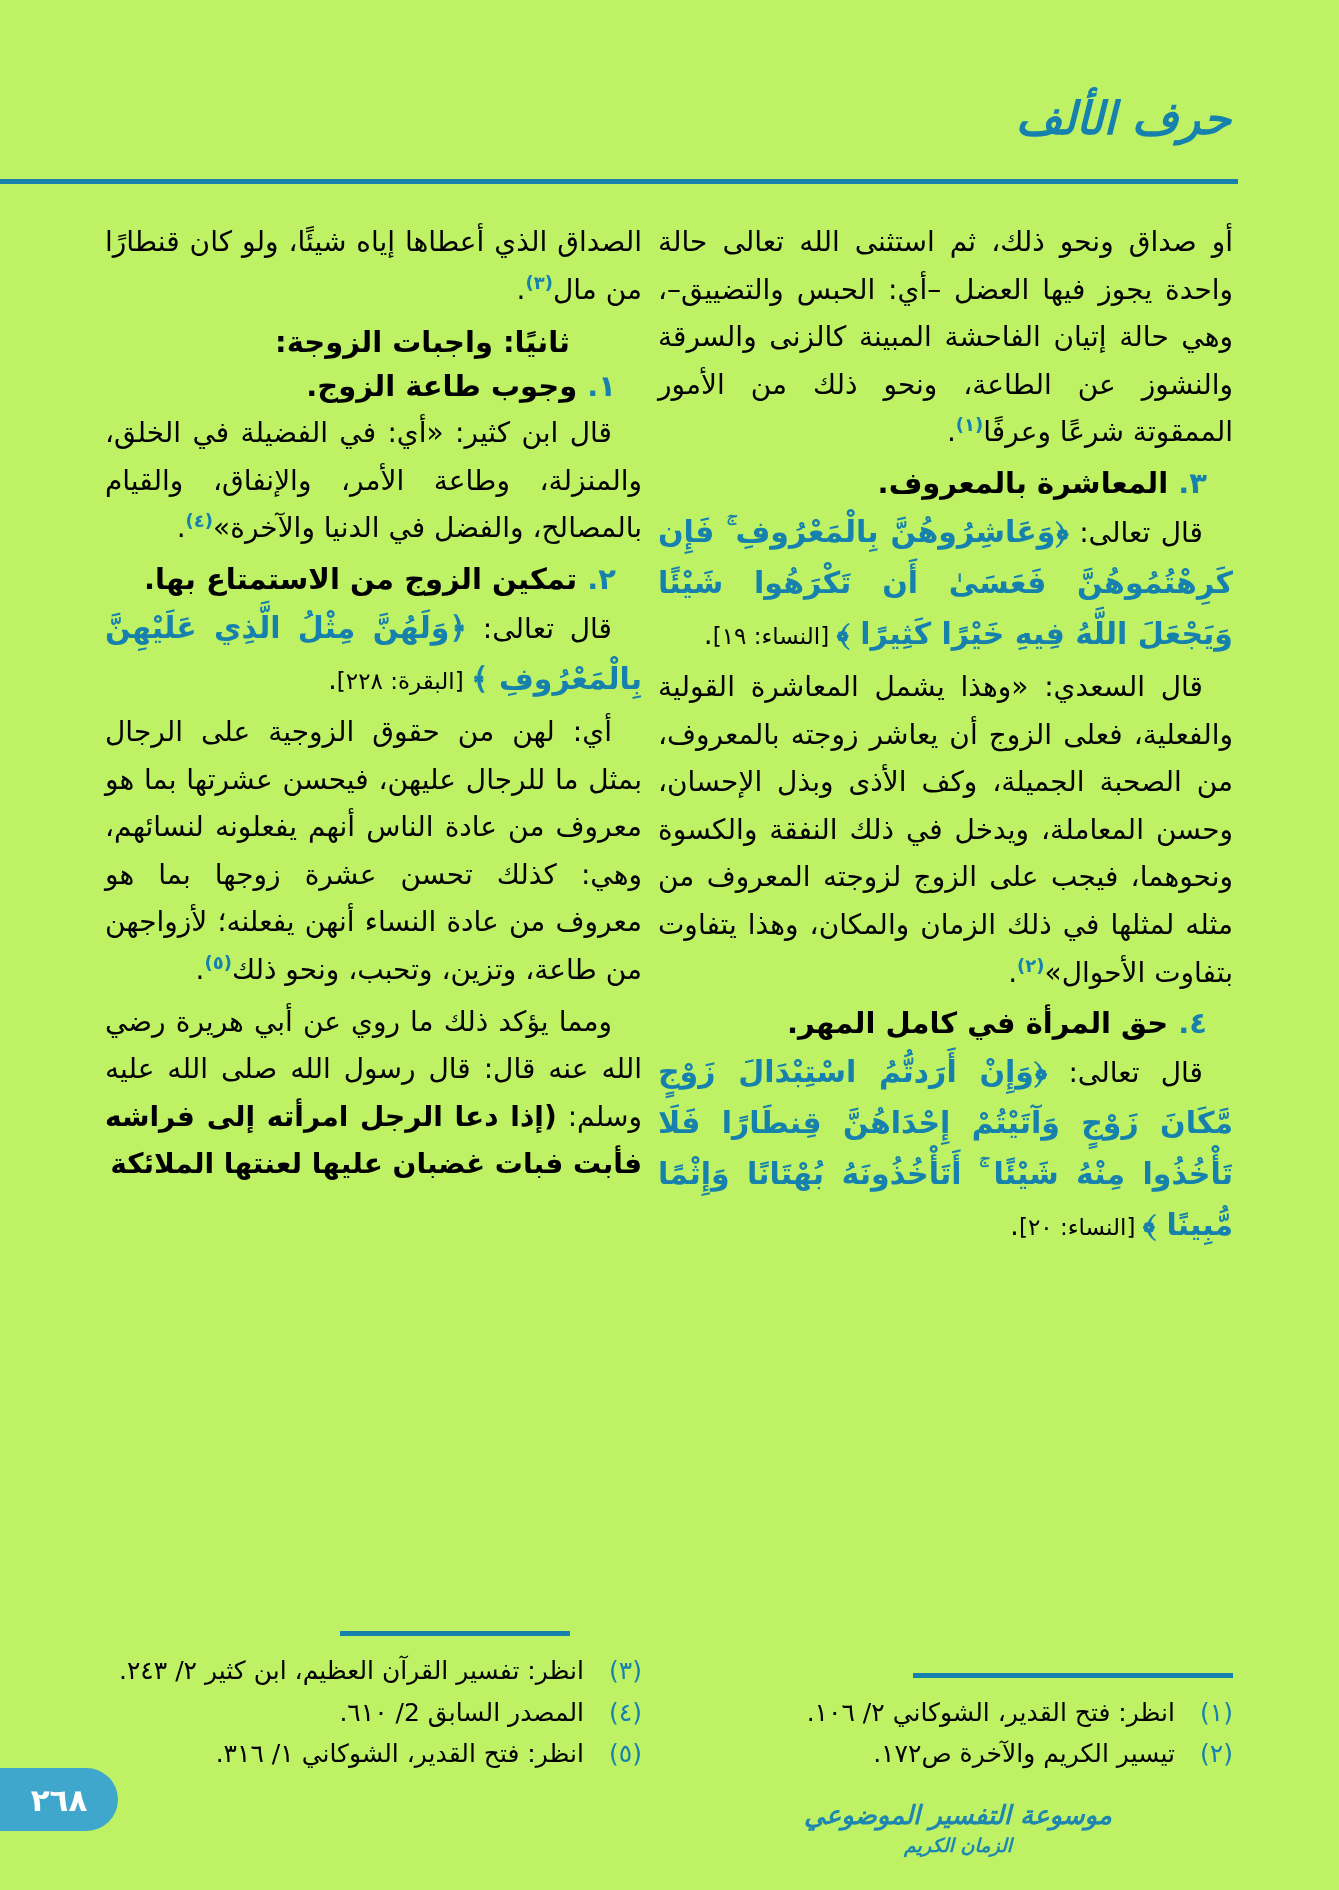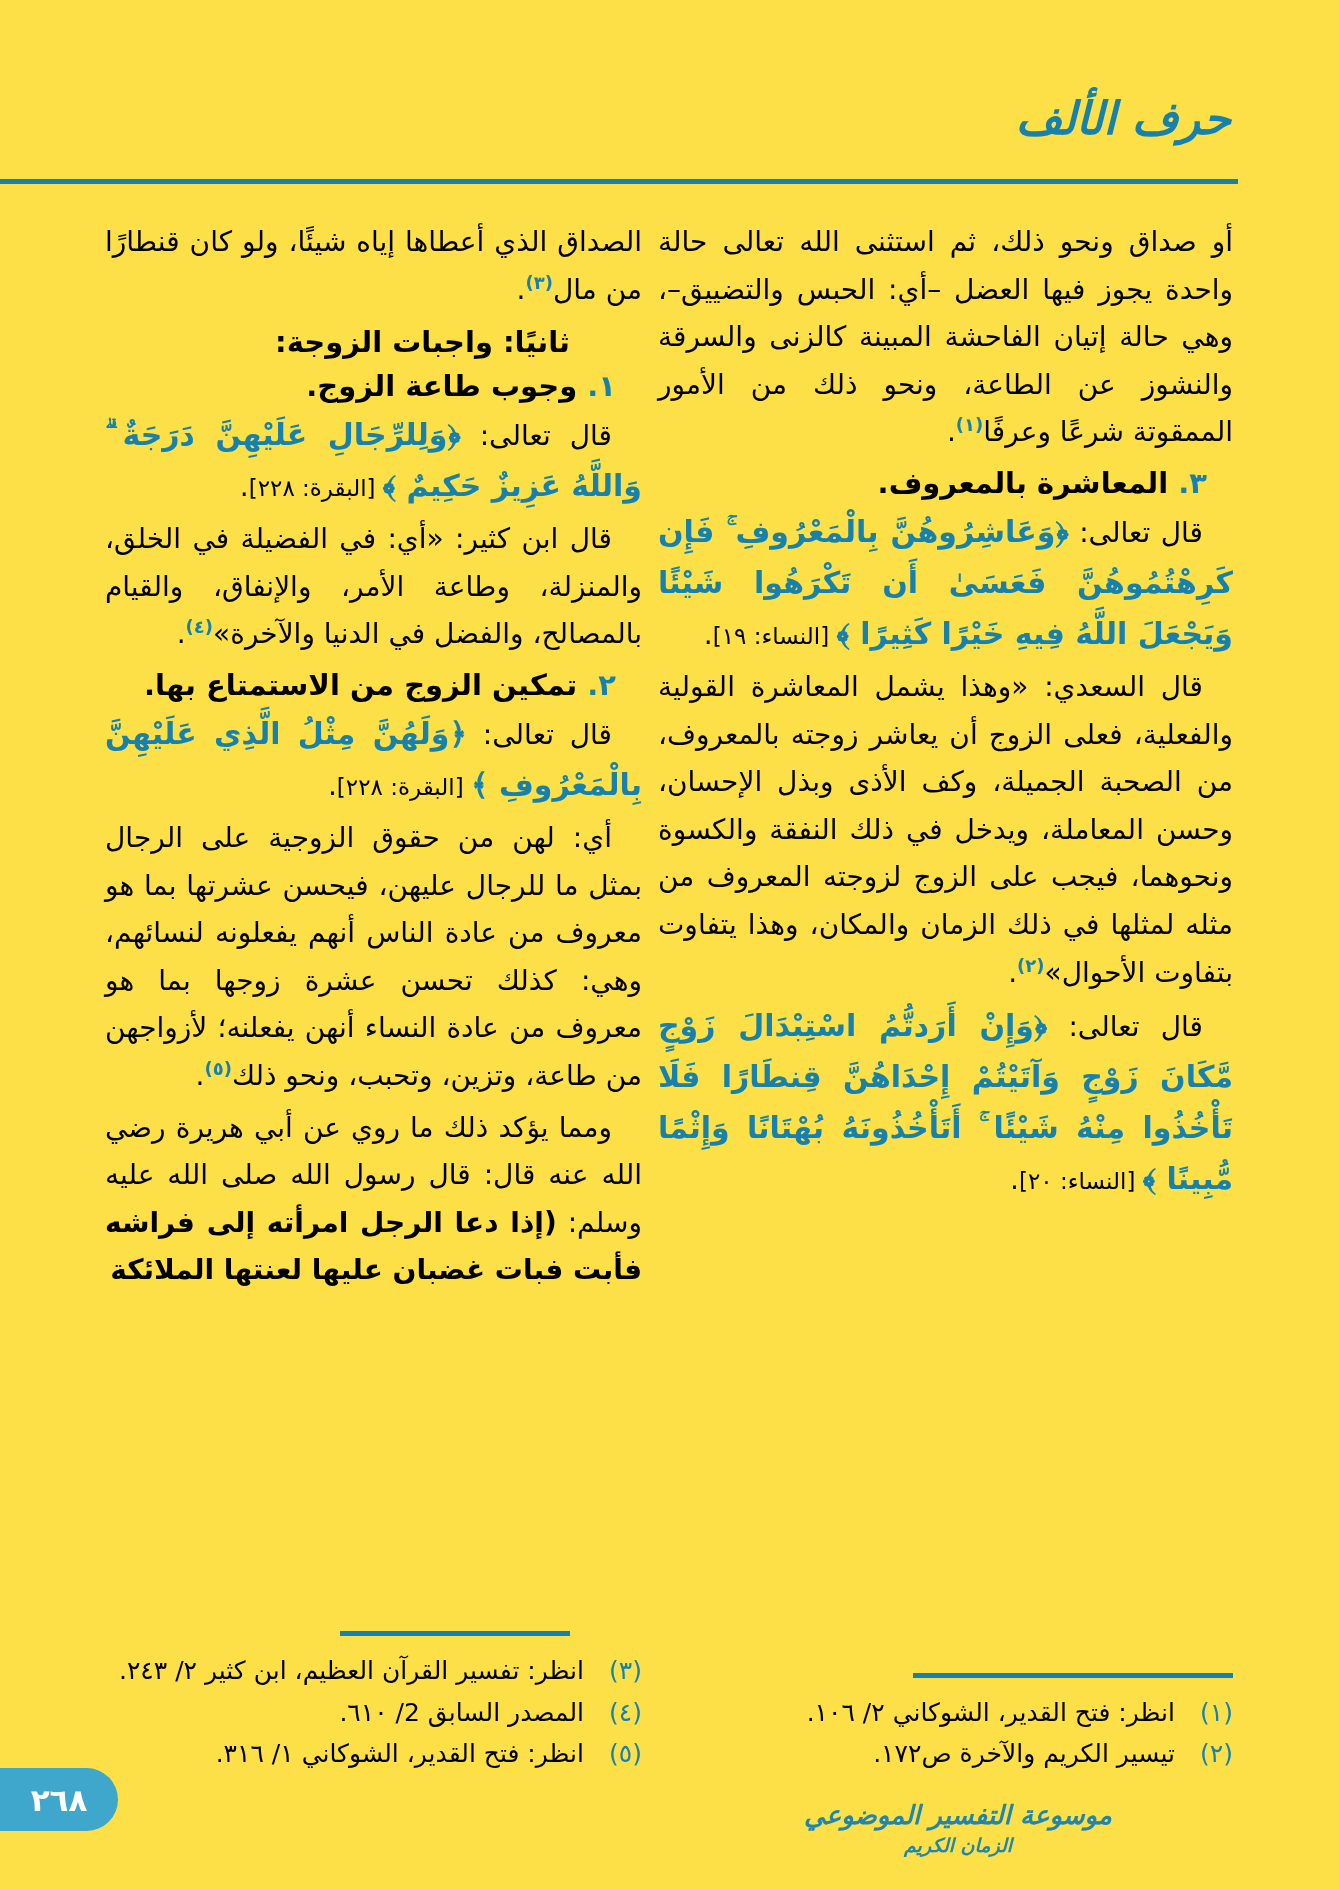--- a/index.html
+++ b/index.html
@@ -3,21 +3,21 @@
 <meta charset="utf-8">
 <style>
   * { margin:0; padding:0; box-sizing:border-box; }
   html,body { background:#e8e8e8; }
   body { font-family:"DejaVu Sans", sans-serif; }
 
   .page {
     position:relative;
     width:1339px; height:1890px;
     margin:0 auto;
-    background:#fde047;
+    background:#bef264;
     direction:rtl;
     overflow:hidden;
     color:#000;
   }
 
   
   .header-title {
     position:absolute; top:92px; right:108px;
     color:#1781ae; font-size:45px; font-weight:bold; font-style:italic;
     letter-spacing:1px;
@@ -98,20 +98,21 @@
   <div class="header-title">حرف الألف</div>
   <div class="header-rule"></div>
 
   <div class="columns">
     <section class="col col-right">
       <div class="col-body">
           <p class="para"><span class="seg-t">أو صداق ونحو ذلك، ثم استثنى الله تعالى حالة واحدة يجوز فيها العضل –أي: الحبس والتضييق–، وهي حالة إتيان الفاحشة المبينة كالزنى والسرقة والنشوز عن الطاعة، ونحو ذلك من الأمور الممقوتة شرعًا وعرفًا</span><span class="seg-f">(١)</span><span class="seg-t">.</span></p>
           <h3 class="heading"><span class="h-num">٣. </span><span>المعاشرة بالمعروف.</span></h3>
           <p class="para indent"><span class="seg-t">قال تعالى: </span><span class="seg-q">﴿وَعَاشِرُوهُنَّ بِالْمَعْرُوفِ ۚ فَإِن كَرِهْتُمُوهُنَّ فَعَسَىٰ أَن تَكْرَهُوا شَيْئًا وَيَجْعَلَ اللَّهُ فِيهِ خَيْرًا كَثِيرًا ﴾</span><span class="seg-r"> [النساء: ١٩]</span><span class="seg-t">.</span></p>
           <p class="para indent"><span class="seg-t">قال السعدي: «وهذا يشمل المعاشرة القولية والفعلية، فعلى الزوج أن يعاشر زوجته بالمعروف، من الصحبة الجميلة، وكف الأذى وبذل الإحسان، وحسن المعاملة، ويدخل في ذلك النفقة والكسوة ونحوهما، فيجب على الزوج لزوجته المعروف من مثله لمثلها في ذلك الزمان والمكان، وهذا يتفاوت بتفاوت الأحوال»</span><span class="seg-f">(٢)</span><span class="seg-t">.</span></p>
+          <h3 class="heading"><span class="h-num">٤. </span><span>حق المرأة في كامل المهر.</span></h3>
           <p class="para indent"><span class="seg-t">قال تعالى: </span><span class="seg-q">﴿وَإِنْ أَرَدتُّمُ اسْتِبْدَالَ زَوْجٍ مَّكَانَ زَوْجٍ وَآتَيْتُمْ إِحْدَاهُنَّ قِنطَارًا فَلَا تَأْخُذُوا مِنْهُ شَيْئًا ۚ أَتَأْخُذُونَهُ بُهْتَانًا وَإِثْمًا مُّبِينًا ﴾</span><span class="seg-r"> [النساء: ٢٠]</span><span class="seg-t">.</span></p>
         </div>
       <div class="fn-block">
         <div class="fn-rule"></div>
         <div class="fn-list">
             <div class="fn-item">
               <span class="fn-num">(١)</span>
               <span class="fn-text">انظر: فتح القدير، الشوكاني ٢/ ١٠٦.</span>
             </div>
             <div class="fn-item">
@@ -120,21 +121,20 @@
             </div>
           </div>
       </div>
     </section>
 
     <section class="col col-left">
       <div class="col-body">
           <p class="para"><span class="seg-t">الصداق الذي أعطاها إياه شيئًا، ولو كان قنطارًا من مال</span><span class="seg-f">(٣)</span><span class="seg-t">.</span></p>
           <h3 class="subheading"><span>ثانيًا: واجبات الزوجة:</span></h3>
           <h3 class="heading"><span class="h-num">١. </span><span>وجوب طاعة الزوج.</span></h3>
-          <p class="para indent"><span class="seg-t">قال تعالى: </span><span class="seg-q">﴿وَلِلرِّجَالِ عَلَيْهِنَّ دَرَجَةٌ ۗ وَاللَّهُ عَزِيزٌ حَكِيمٌ ﴾</span><span class="seg-r"> [البقرة: ٢٢٨]</span><span class="seg-t">.</span></p>
           <p class="para indent"><span class="seg-t">قال ابن كثير: «أي: في الفضيلة في الخلق، والمنزلة، وطاعة الأمر، والإنفاق، والقيام بالمصالح، والفضل في الدنيا والآخرة»</span><span class="seg-f">(٤)</span><span class="seg-t">.</span></p>
           <h3 class="heading"><span class="h-num">٢. </span><span>تمكين الزوج من الاستمتاع بها.</span></h3>
           <p class="para indent"><span class="seg-t">قال تعالى: </span><span class="seg-q">﴿وَلَهُنَّ مِثْلُ الَّذِي عَلَيْهِنَّ بِالْمَعْرُوفِ ﴾</span><span class="seg-r"> [البقرة: ٢٢٨]</span><span class="seg-t">.</span></p>
           <p class="para indent"><span class="seg-t">أي: لهن من حقوق الزوجية على الرجال بمثل ما للرجال عليهن، فيحسن عشرتها بما هو معروف من عادة الناس أنهم يفعلونه لنسائهم، وهي: كذلك تحسن عشرة زوجها بما هو معروف من عادة النساء أنهن يفعلنه؛ لأزواجهن من طاعة، وتزين، وتحبب، ونحو ذلك</span><span class="seg-f">(٥)</span><span class="seg-t">.</span></p>
           <p class="para indent"><span class="seg-t">ومما يؤكد ذلك ما روي عن أبي هريرة رضي الله عنه قال: قال رسول الله صلى الله عليه وسلم: </span><span class="seg-b">(إذا دعا الرجل امرأته إلى فراشه فأبت فبات غضبان عليها لعنتها الملائكة</span></p>
         </div>
       <div class="fn-block">
         <div class="fn-rule"></div>
         <div class="fn-list">
             <div class="fn-item">

